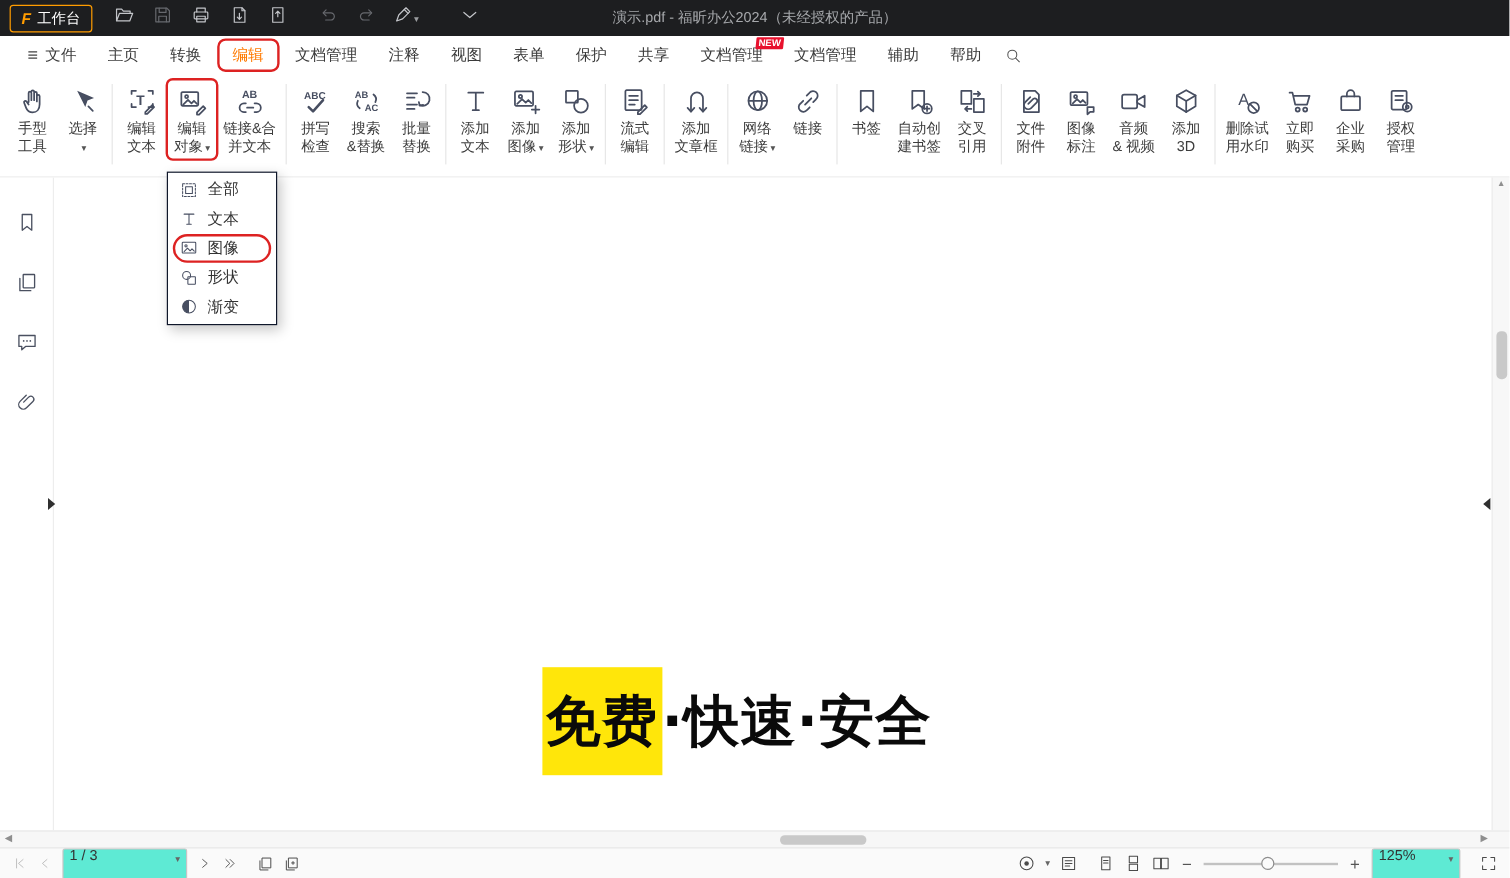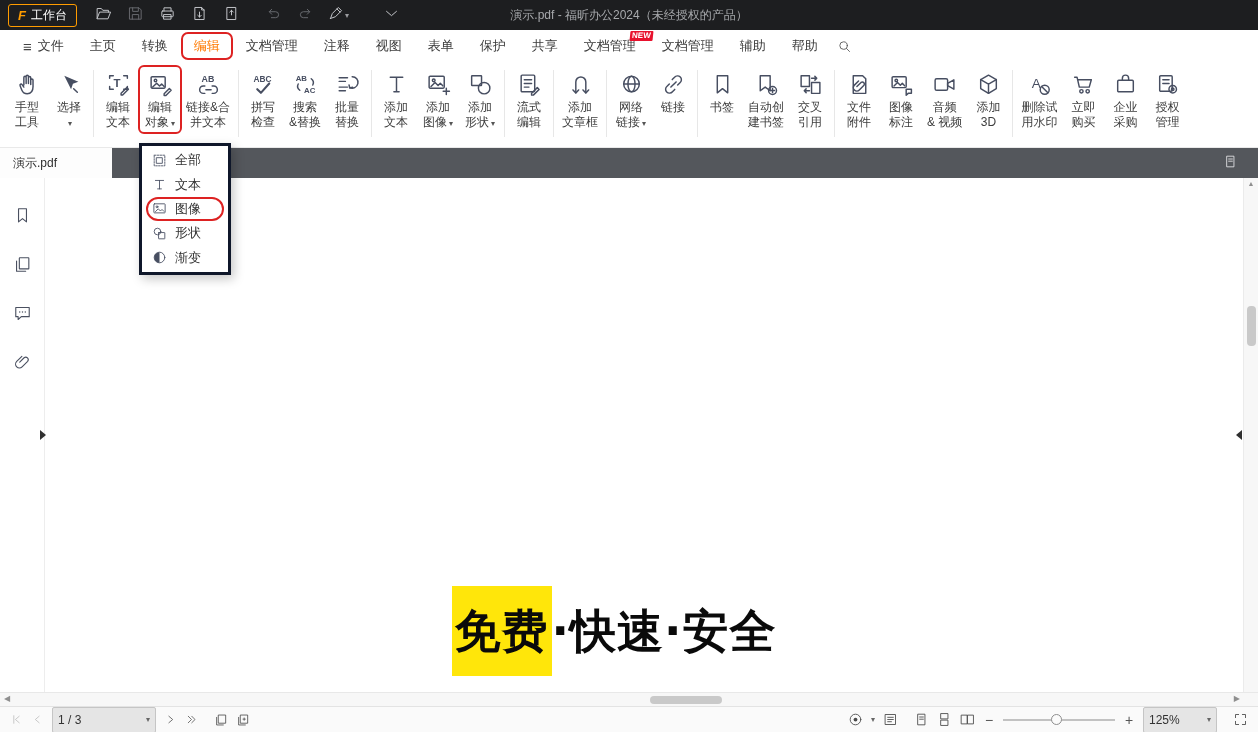--- a/index.html
+++ b/index.html
@@ -34,21 +34,21 @@
 .rbtn{position:relative;display:flex;flex-direction:column;align-items:center;padding:2px 5px;min-width:42px;color:#474e61}
 .ric{height:32px;display:flex;align-items:center;justify-content:center}
 .rl{font-size:12px;line-height:15px;color:#3d3d3d;white-space:nowrap;text-align:center;min-height:15px}
 .rcaret{font-size:8px;color:#555;margin-left:2px}
 .rsep{width:1px;align-self:stretch;background:#e7e7e7;margin:4px 3px 10px}
 .ann-box{position:absolute;border:2px solid #dd2222;border-radius:6px;pointer-events:none}
 .rbtn .ann-box{inset:-1px -1px}
 .menu-item .ann-box{inset:2px 0;border-radius:7px}
 
 
-.obj-menu{position:absolute;left:139px;top:143px;width:92px;background:#fff;border:3px solid #0f172a;box-shadow:3px 4px 10px rgba(0,0,0,.22);z-index:60;padding:2px 0}
+.obj-menu{position:absolute;left:139px;top:143px;width:92px;background:#fff;border:1px solid #0f172a;box-shadow:3px 4px 10px rgba(0,0,0,.22);z-index:60;padding:2px 0}
 .ditem{position:relative;height:24.4px;display:flex;align-items:center;gap:8px;padding:0 10px;font-size:13px;color:#333;white-space:nowrap}
 .dic{display:flex;color:#474e61}
 .ditem .ann-box{inset:0 4px;border-radius:12px}
 
 
 .tabbar{height:30px;flex:0 0 30px;background:#54575c;display:flex;align-items:stretch}
 .doc-tab{width:112px;background:#fdfdfd;display:flex;align-items:center;padding-left:13px;font-size:12px;color:#2e2e2e}
 .tab-strip-right{margin-left:auto;display:flex;align-items:center;padding-right:20px;color:#e3e4e6}
 
 
@@ -68,21 +68,21 @@
 .hscroll{height:14px;flex:0 0 14px;background:#f7f7f7;border-top:1px solid #e8e8e8;position:relative}
 .hs-left{position:absolute;left:4px;top:1px;font-size:8px;color:#8f8f8f}
 .hs-right{position:absolute;right:18px;top:1px;font-size:8px;color:#8f8f8f}
 .hs-thumb{position:absolute;left:650px;top:3px;width:72px;height:8px;background:#c9c9c9;border-radius:4px}
 
 
 .statusbar{height:26px;flex:0 0 26px;background:#fafafa;border-top:1px solid #e3e3e3;display:flex;align-items:center;padding:0 10px;gap:8px;color:#4a4a4a}
 .sbi{display:flex;align-items:center;color:#4a4a4a}
 .sbi.dim{color:#b9b9b9}
 .sbi.gap{margin-left:8px}
-.combo{height:19px;background:#e5e5e5;border:1px solid #c5c5c5;border-radius:2px;display:flex;align-items:center;font-size:12px;color:#333;padding:12px 5px;gap:4px}
+.combo{height:19px;background:#5eead4;border:1px solid #c5c5c5;border-radius:2px;display:flex;align-items:flex-end;font-size:12px;color:#333;padding:12px 5px;gap:4px}
 .page-combo{width:104px}
 .zoom-combo{width:74px}
 .combo .caret{margin-left:auto;font-size:8px;color:#666}
 .caret-sm{font-size:8px;color:#666}
 .flex-spacer{flex:1}
 .zoom-slider{position:relative;width:112px;height:14px}
 .zs-track{position:absolute;left:0;right:0;top:6px;height:2px;background:#c2c2c2}
 .zs-knob{position:absolute;left:48px;top:1.5px;width:11px;height:11px;border-radius:50%;background:#fbfbfb;border:1px solid #8e8e8e}
 .zoom-sign{font-size:14px;color:#555;width:12px;text-align:center}
 </style>
@@ -490,31 +490,20 @@
             <path d="M7.5 7.5h6M7.5 11h6"></path>
             <circle cx="17" cy="16.5" r="3.6"></circle>
             <circle cx="17" cy="16.5" r="1.2"></circle>
           </svg>
         </span>
         <span class="rl">授权</span>
         <span class="rl">管理</span>
       </div>
     </div>
 
-  <div class="tabbar">
-    <div class="doc-tab">
-      <span>演示.pdf</span>
-    </div>
-    <div class="tab-strip-right">
-      <span><svg width="15" height="15" viewBox="0 0 24 24" fill="none" stroke="currentColor" stroke-width="1.4" stroke-linecap="round" stroke-linejoin="round">
-            <rect x="6.5" y="3.5" width="11" height="17"></rect>
-            <path d="M9 8h6M9 11.5h6"></path>
-          </svg></span>
-    </div>
-  </div>
 
   <div class="workspace">
     <aside class="sidebar">
         <div class="sb-item"><span><svg width="19" height="19" viewBox="0 0 24 24" fill="none" stroke="currentColor" stroke-width="1.4" stroke-linecap="round" stroke-linejoin="round">
               <path d="M7 3.5h10V20l-5-4-5 4z"></path>
             </svg></span></div>
         <div class="sb-item"><span><svg width="19" height="19" viewBox="0 0 24 24" fill="none" stroke="currentColor" stroke-width="1.4" stroke-linecap="round" stroke-linejoin="round">
               <rect x="8" y="3.5" width="12" height="14" rx="0.5"></rect>
               <path d="M4.5 7.5V20.5H16"></path>
             </svg></span></div>

